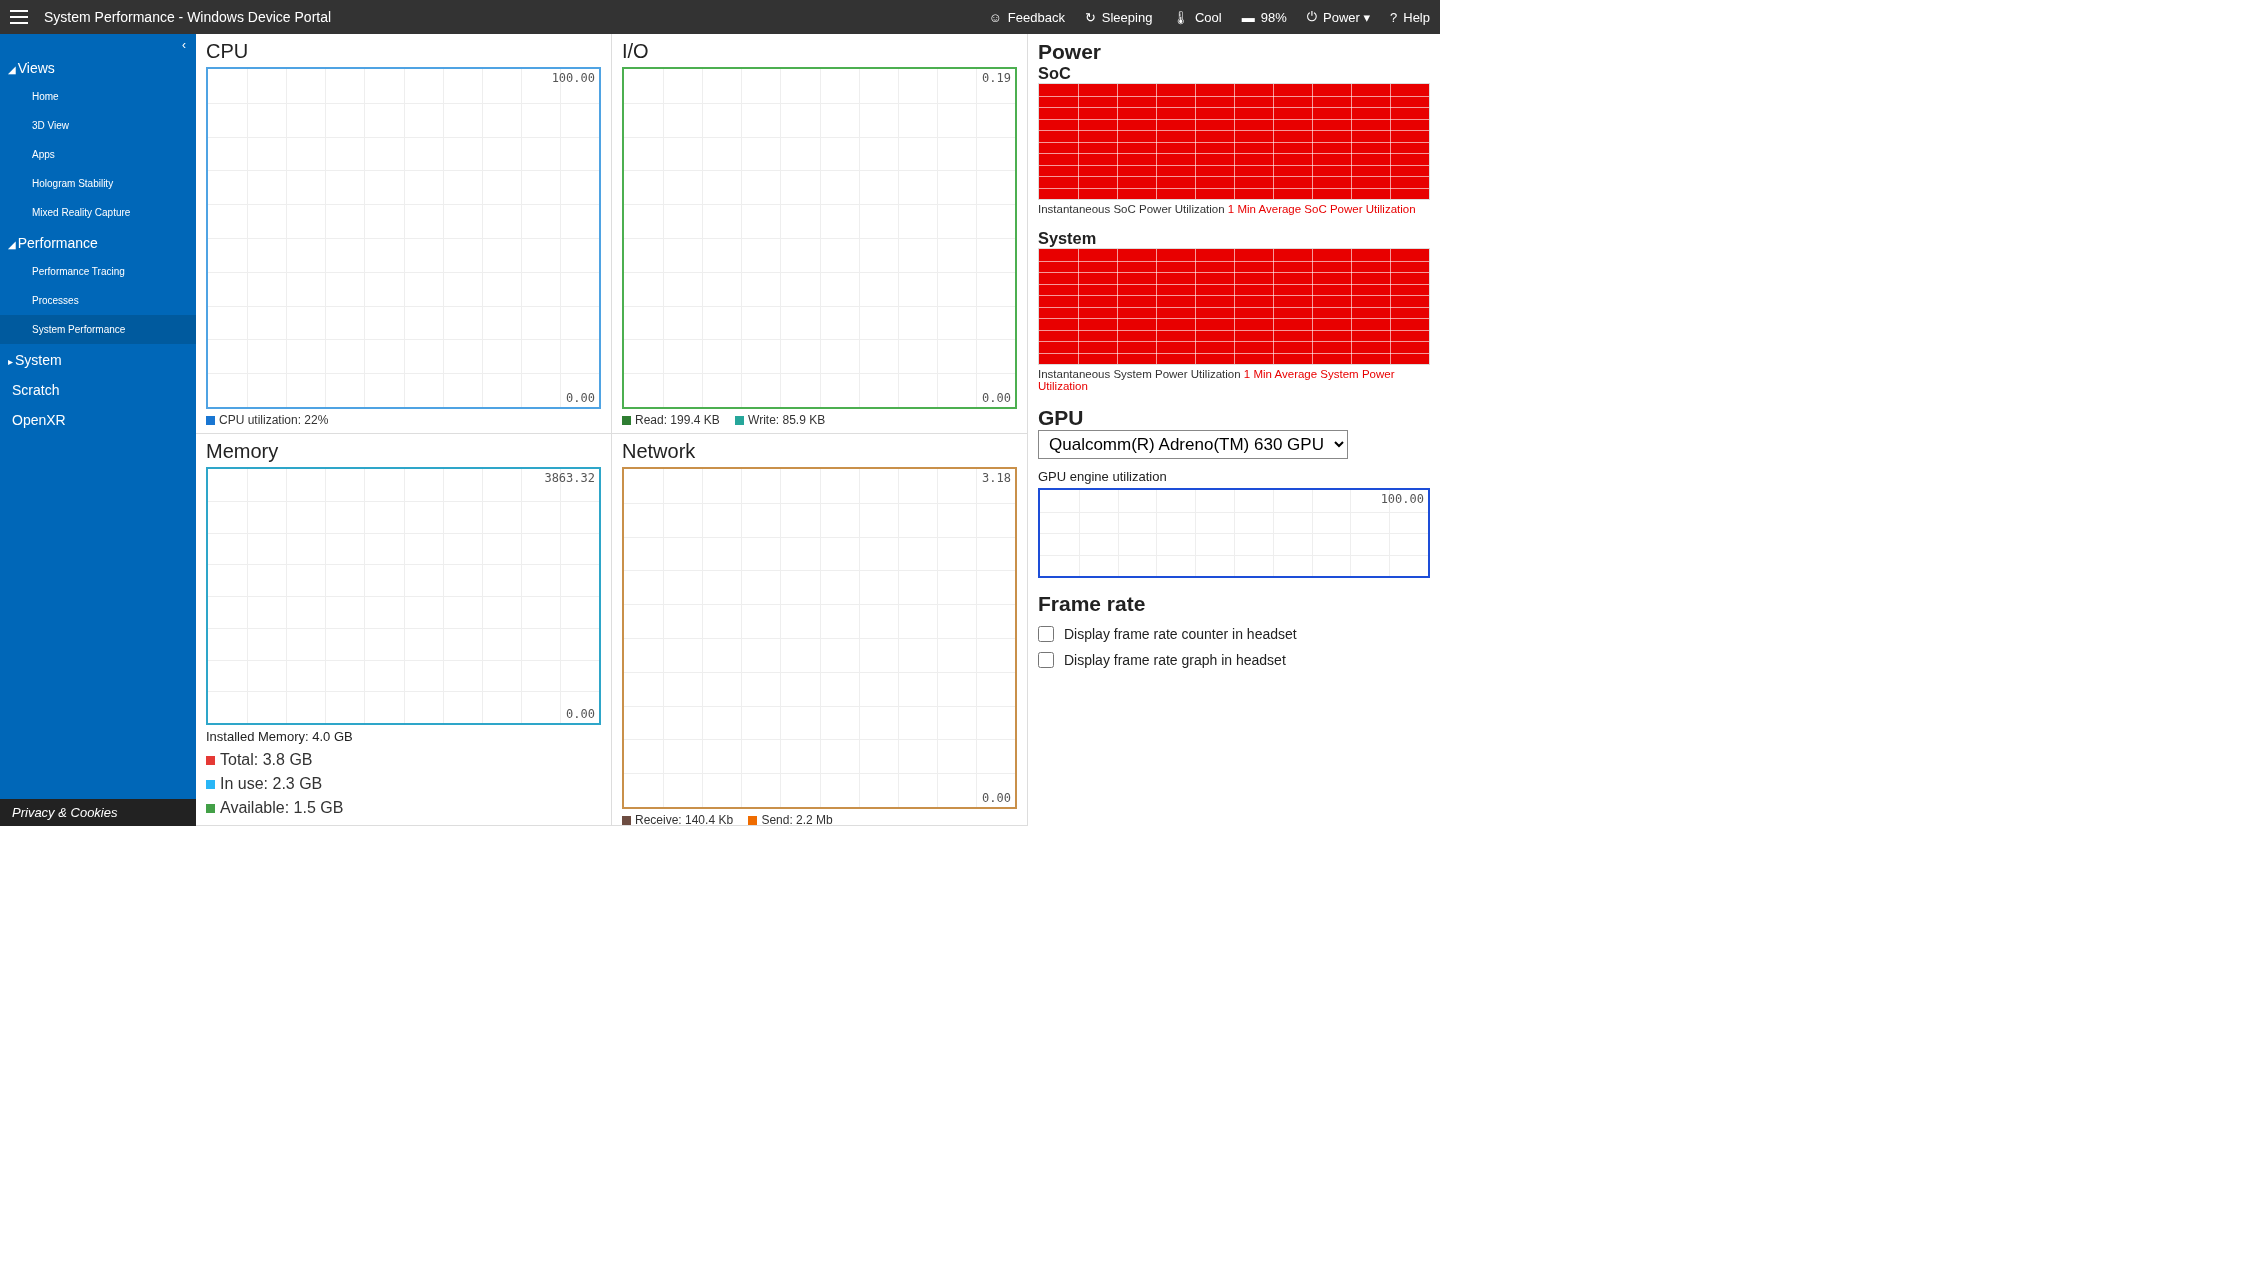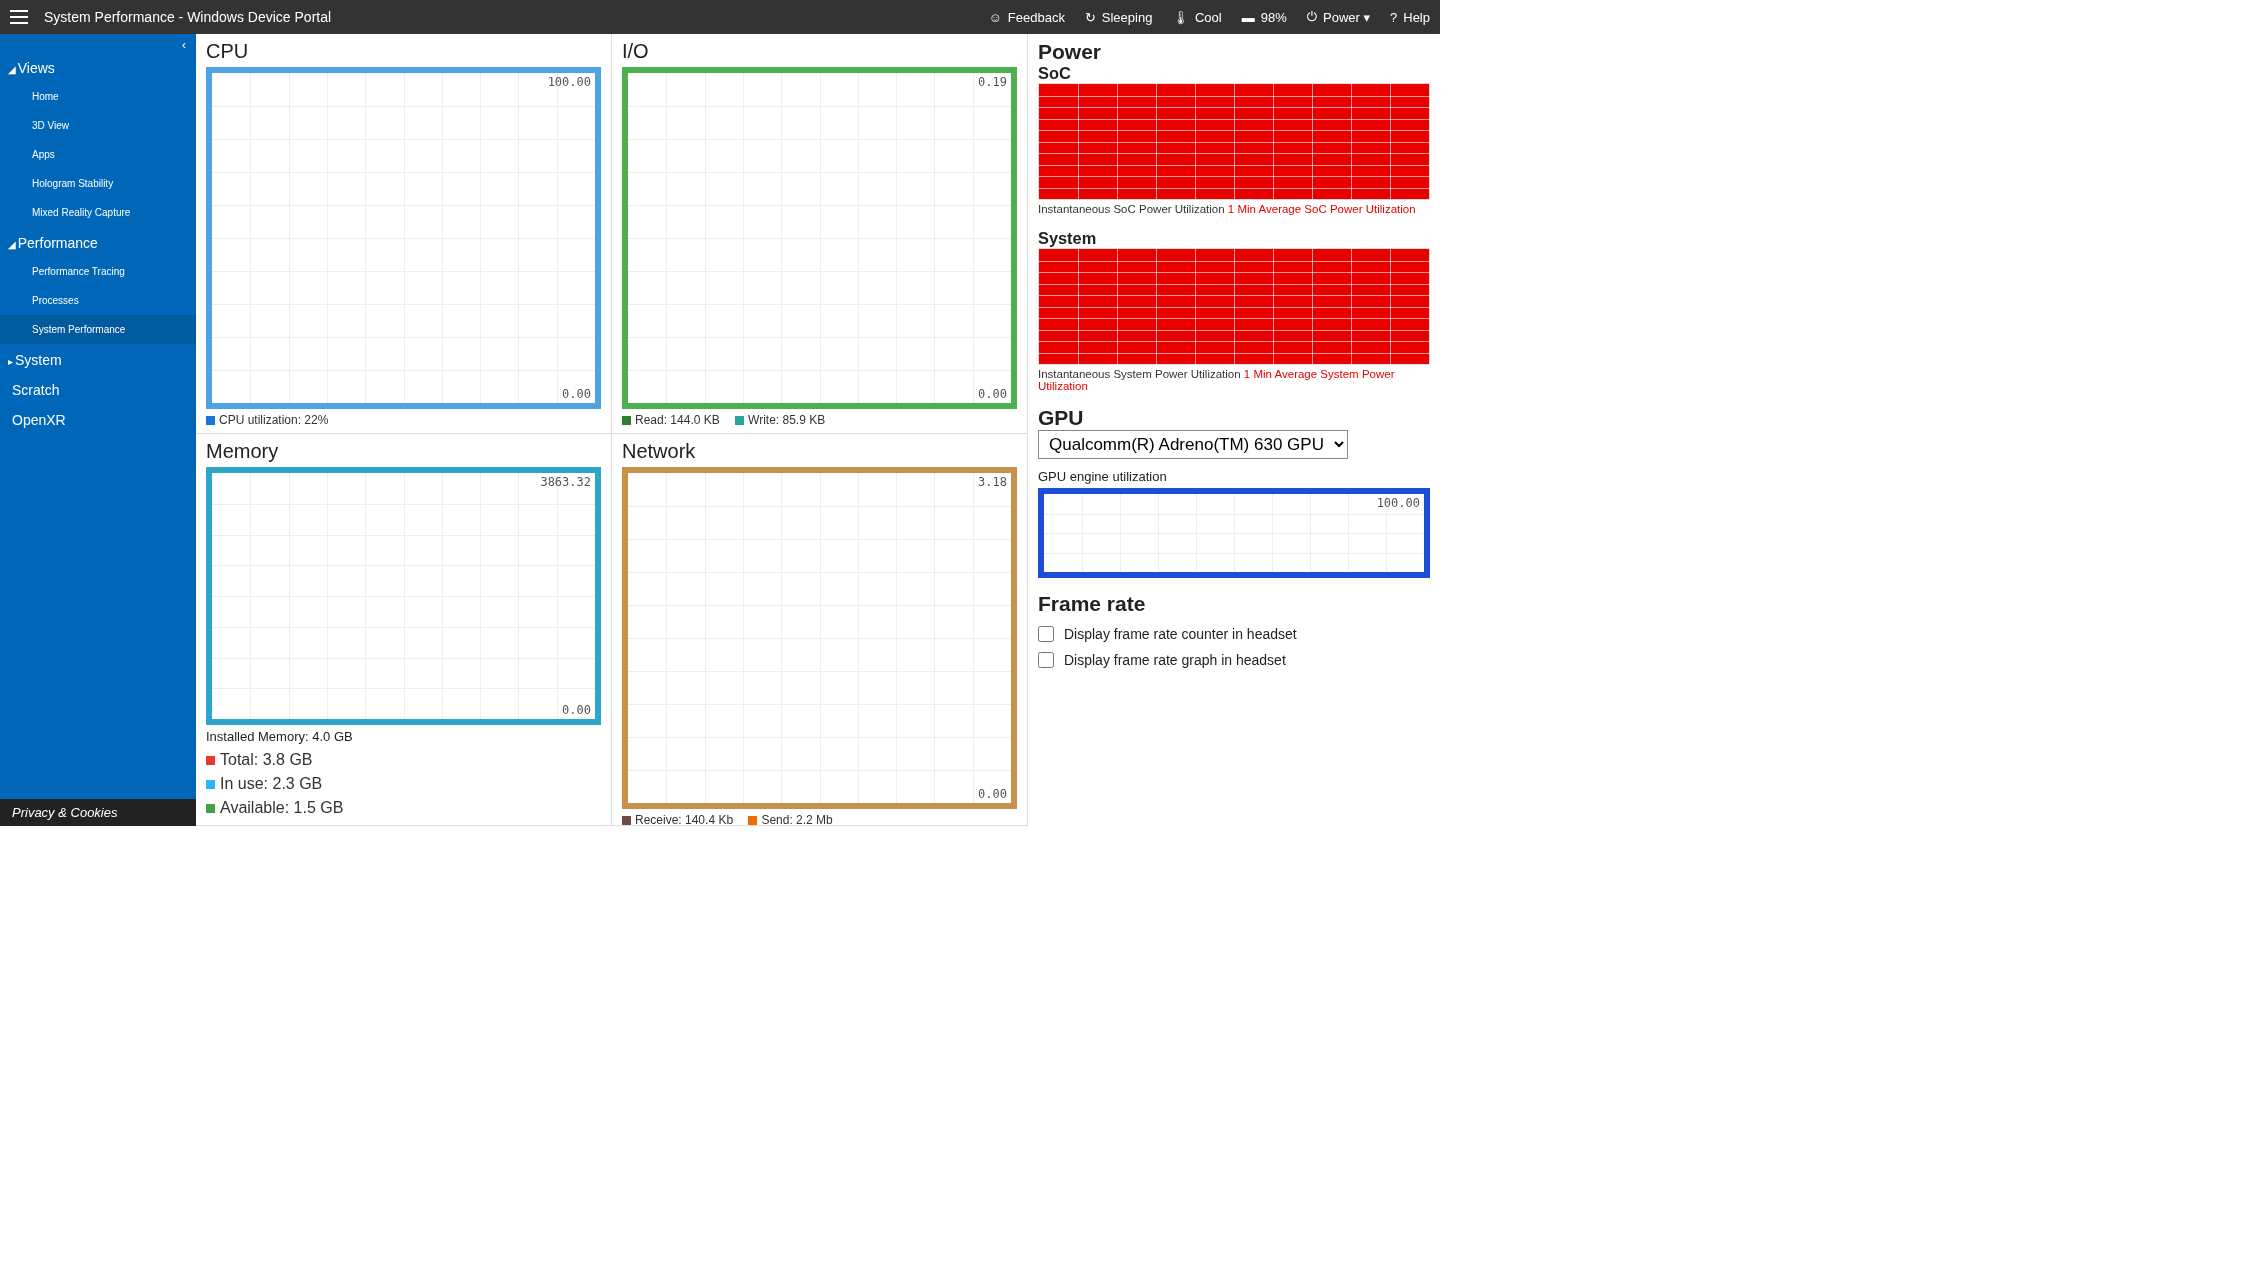--- a/index.html
+++ b/index.html
@@ -73,21 +73,21 @@
   padding: 6px 10px 4px 10px;
   position: relative;
   overflow: hidden;
 }
 .panel h2 {
   font-size: 20px; font-weight: 400; color: #222; margin-bottom: 4px;
 }
 
 .chart {
   position: relative;
-  border: 6px solid #1d4ed8;
+  border: 2px solid #1d4ed8;
   height: 342px;
   background: #fff;
 }
 .chart.small { height: 90px; }
 .chart.med { height: 258px; }
 .gridlines { position:absolute; inset:0; pointer-events:none; }
 .gridlines .h, .gridlines .v { position:absolute; background:#eee; }
 .gridlines .h { left:0; right:0; height:1px; }
 .gridlines .v { top:0; bottom:0; width:1px; }
 .gridlines.redg .h, .gridlines.redg .v { background:#fff; opacity:0.6; }
@@ -258,21 +258,21 @@
             <div class="v" style="left: 50%;"></div>
             <div class="v" style="left: 60%;"></div>
             <div class="v" style="left: 70%;"></div>
             <div class="v" style="left: 80%;"></div>
             <div class="v" style="left: 90%;"></div>
           </div>
         <div class="ytop">0.19</div>
         <div class="ybot">0.00</div>
       </div>
       <div class="mini-legend">
-        <span class="itm"><span class="sw" style="background:#2e7d32"></span><span>Read: 144.0 KB</span></span>
+        <span class="itm"><span class="sw" style="background:#2e7d32"></span><span>Read: 199.4 KB</span></span>
         <span class="itm"><span class="sw" style="background:#26a69a"></span><span>Write: 85.9 KB</span></span>
       </div>
     </div>
 
     <div class="rightcol">
       <h2>Power</h2>
 
       <h3>SoC</h3>
       <div class="powerchart">
         <div class="gridlines redg">

